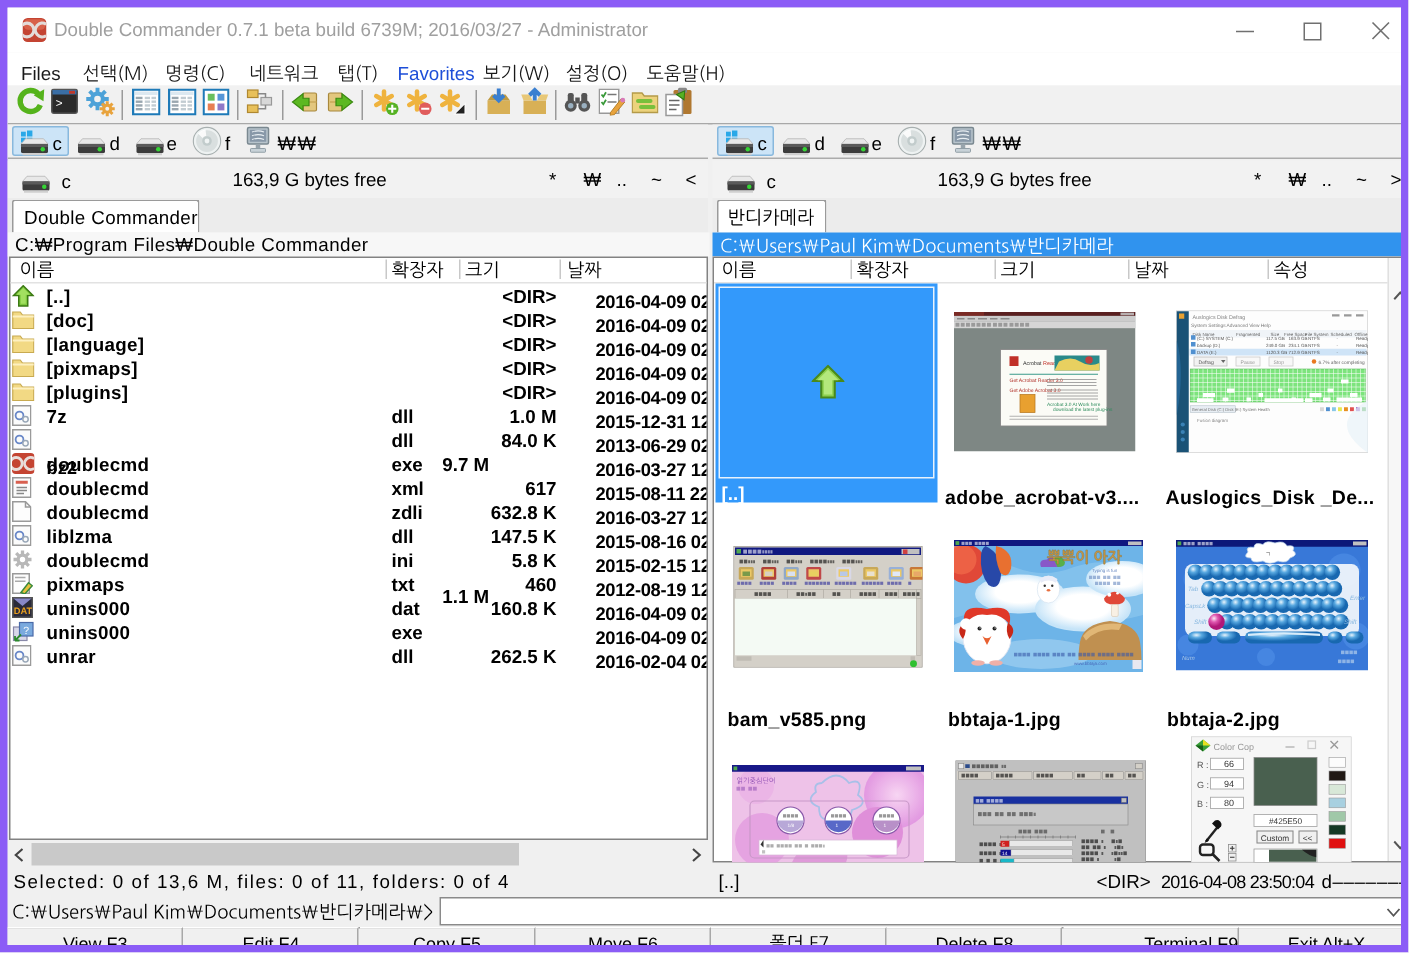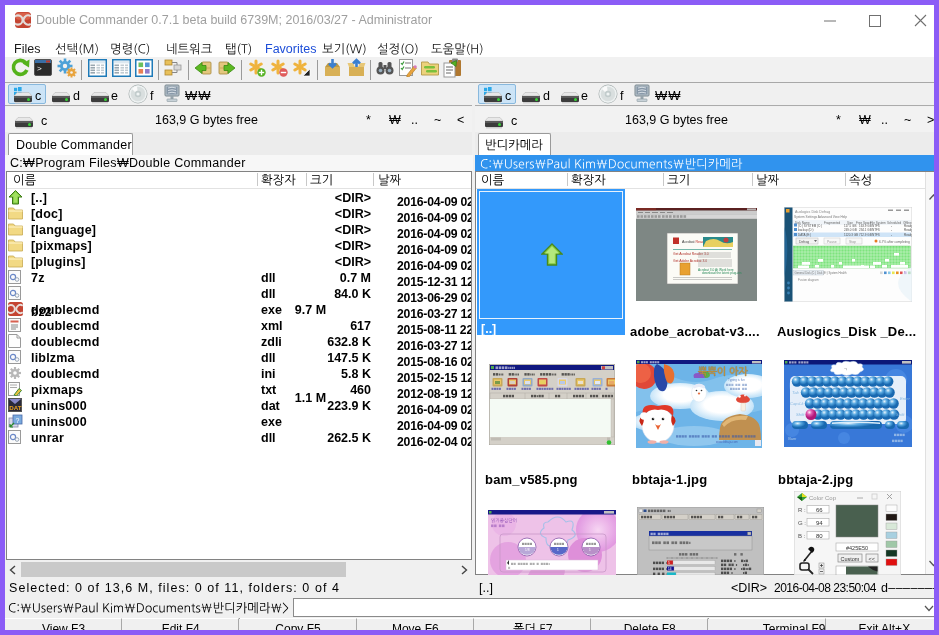--- a/index.html
+++ b/index.html
@@ -427,21 +427,21 @@
 <div class="t b" style="left:26px;top:251px;font-size:12.5px;letter-spacing:0.2px">[plugins]</div>
 <div class="t b" style="left:245px;top:251px;width:121px;text-align:right;font-size:12.5px">&lt;DIR&gt;</div>
 <div class="ab" style="left:392px;top:251px;width:74px;height:14px;overflow:hidden"><span class="t b" style="position:static;font-size:12.2px;letter-spacing:-0.2px;white-space:pre">2016-04-09 02:51</span></div>
 <svg class="ab" style="left:3px;top:265px" width="13" height="14">
       <rect x="0.5" y="0.5" width="12" height="13" fill="#fbfbfb" stroke="#9a9a9a"></rect>
       <circle cx="5" cy="7" r="2.6" fill="none" stroke="#6a88c8" stroke-width="1.2"></circle>
       <circle cx="9" cy="9.5" r="1.8" fill="none" stroke="#9aa8b8" stroke-width="1"></circle>
     </svg>
 <div class="t b" style="left:26px;top:267px;font-size:12.5px;letter-spacing:0.2px">7z</div>
 <div class="t b" style="left:256px;top:267px;font-size:12.5px">dll</div>
-<div class="t b" style="left:245px;top:267px;width:121px;text-align:right;font-size:12.5px">0.7 M</div>
+<div class="t b" style="left:245px;top:267px;width:121px;text-align:right;font-size:12.5px">1.0 M</div>
 <div class="ab" style="left:392px;top:267px;width:74px;height:14px;overflow:hidden"><span class="t b" style="position:static;font-size:12.2px;letter-spacing:-0.2px;white-space:pre">2015-12-31 12:51</span></div>
 <svg class="ab" style="left:3px;top:281px" width="13" height="14">
       <rect x="0.5" y="0.5" width="12" height="13" fill="#fbfbfb" stroke="#9a9a9a"></rect>
       <circle cx="5" cy="7" r="2.6" fill="none" stroke="#6a88c8" stroke-width="1.2"></circle>
       <circle cx="9" cy="9.5" r="1.8" fill="none" stroke="#9aa8b8" stroke-width="1"></circle>
     </svg>
 <div class="t b" style="left:26px;top:301px;font-size:12px;letter-spacing:0.2px">bz2</div>
 <div class="t b" style="left:256px;top:283px;font-size:12.5px">dll</div>
 <div class="t b" style="left:245px;top:283px;width:121px;text-align:right;font-size:12.5px">84.0 K</div>
 <div class="ab" style="left:392px;top:283px;width:74px;height:14px;overflow:hidden"><span class="t b" style="position:static;font-size:12.2px;letter-spacing:-0.2px;white-space:pre">2013-06-29 02:51</span></div>
@@ -515,21 +515,21 @@
 <div class="t b" style="left:256px;top:379px;font-size:12.5px">txt</div>
 <div class="t b" style="left:245px;top:379px;width:121px;text-align:right;font-size:12.5px">460</div>
 <div class="ab" style="left:392px;top:379px;width:74px;height:14px;overflow:hidden"><span class="t b" style="position:static;font-size:12.2px;letter-spacing:-0.2px;white-space:pre">2012-08-19 12:51</span></div>
 <svg class="ab" style="left:3px;top:393px" width="14" height="14">
       <rect x="0.5" y="0.5" width="13" height="13" fill="#2a2a3a" stroke="#555"></rect>
       <path d="M1 1 L13 1 L7 6 Z" fill="#8888c8"></path>
       <text x="1.2" y="11.5" font-size="6.2" font-weight="bold" fill="#e8a020" font-family="Liberation Sans">DAT</text>
     </svg>
 <div class="t b" style="left:26px;top:395px;font-size:12.5px;letter-spacing:0.2px">unins000</div>
 <div class="t b" style="left:256px;top:395px;font-size:12.5px">dat</div>
-<div class="t b" style="left:245px;top:395px;width:121px;text-align:right;font-size:12.5px">223.9 K</div>
+<div class="t b" style="left:245px;top:395px;width:121px;text-align:right;font-size:12.5px">160.8 K</div>
 <div class="ab" style="left:392px;top:395px;width:74px;height:14px;overflow:hidden"><span class="t b" style="position:static;font-size:12.2px;letter-spacing:-0.2px;white-space:pre">2016-04-09 02:51</span></div>
 <svg class="ab" style="left:3px;top:409px" width="15" height="14">
       <rect x="1" y="4" width="9" height="9" fill="#d8d8e8" stroke="#8888a8" stroke-width="0.8"></rect>
       <rect x="5" y="1" width="9" height="9" fill="#7aaade" stroke="#4a6aa8" stroke-width="0.8"></rect>
       <text x="7.5" y="8.5" font-size="7" fill="#fff" font-family="Liberation Sans">?</text>
       <path d="M2 13 L6 9 M2 13 L5 13 M2 13 L2 10" stroke="#2a8a2a" stroke-width="1.2" fill="none"></path>
     </svg>
 <div class="t b" style="left:26px;top:411px;font-size:12.5px;letter-spacing:0.2px">unins000</div>
 <div class="t b" style="left:256px;top:411px;font-size:12.5px">exe</div>
 <div class="t b" style="left:245px;top:387px;width:121px;text-align:center;font-size:12.5px">1.1 M</div>

